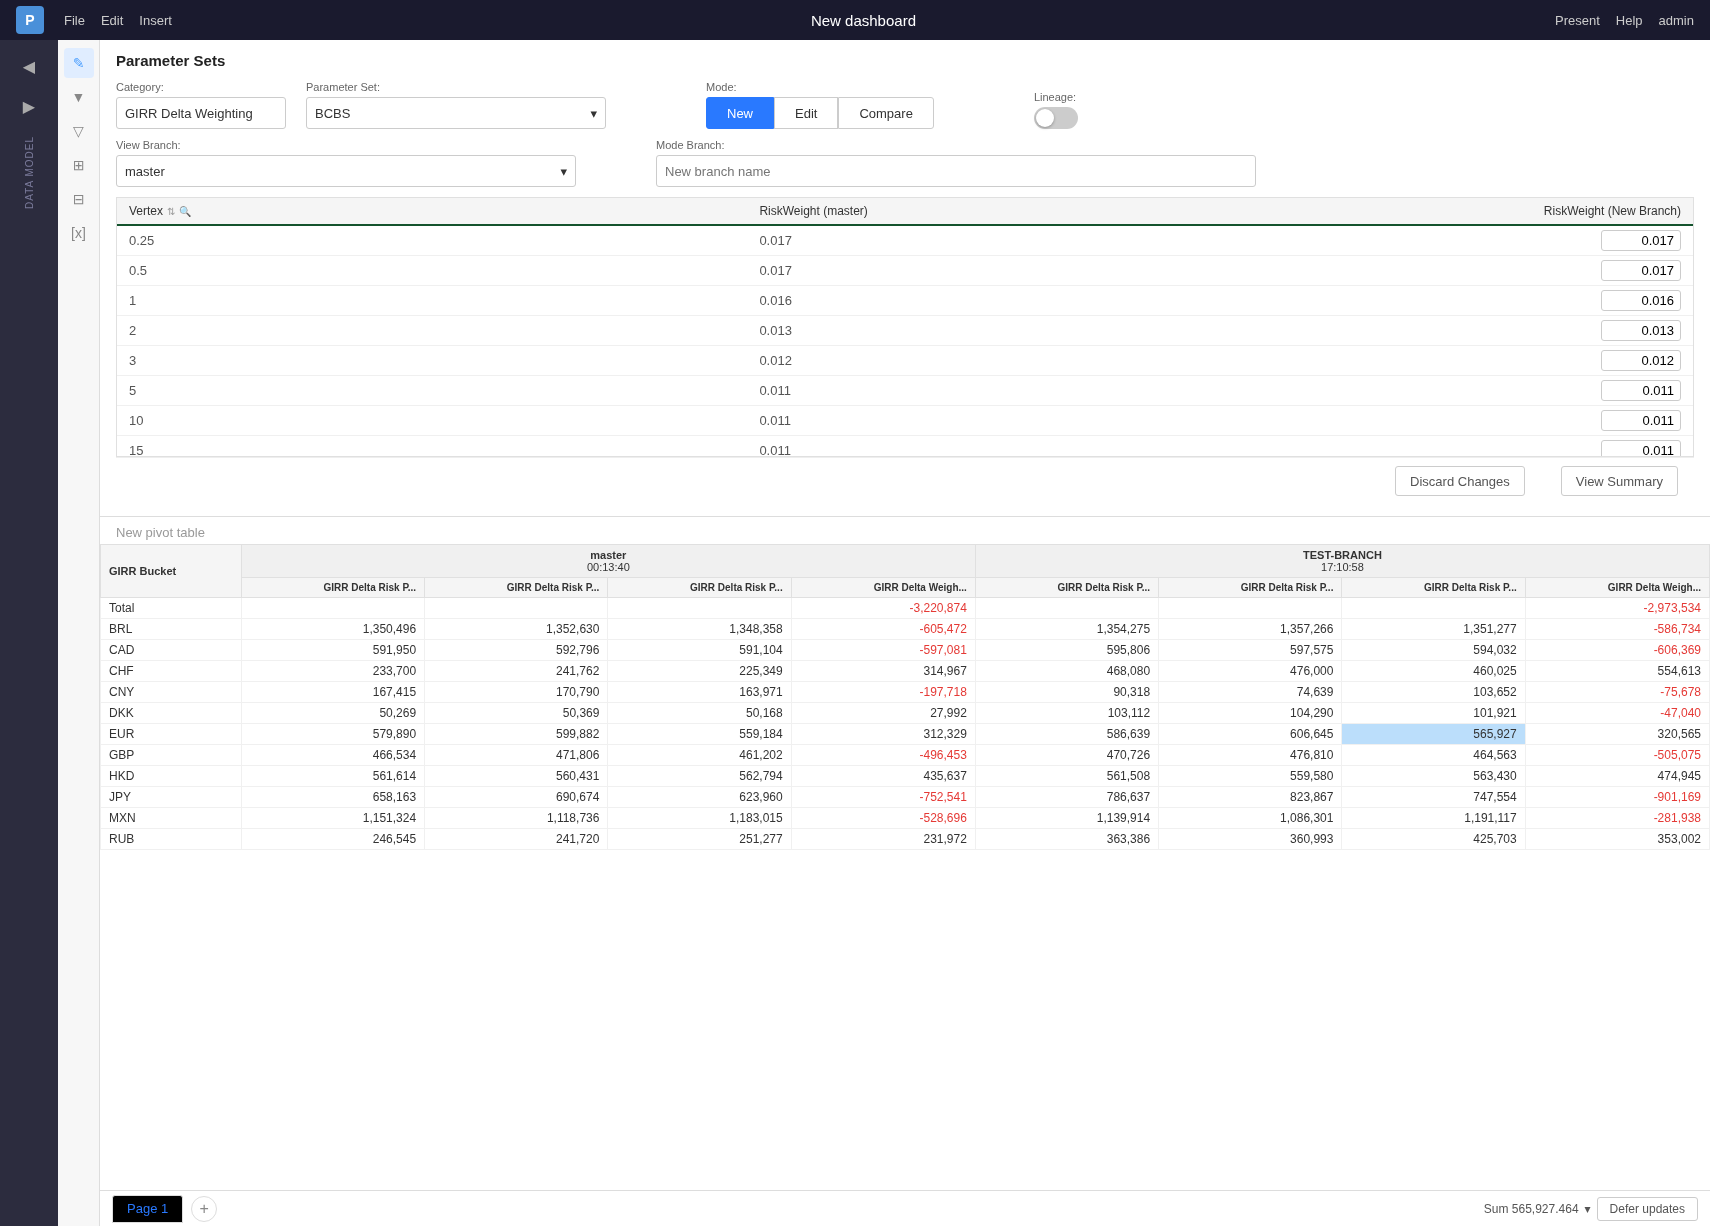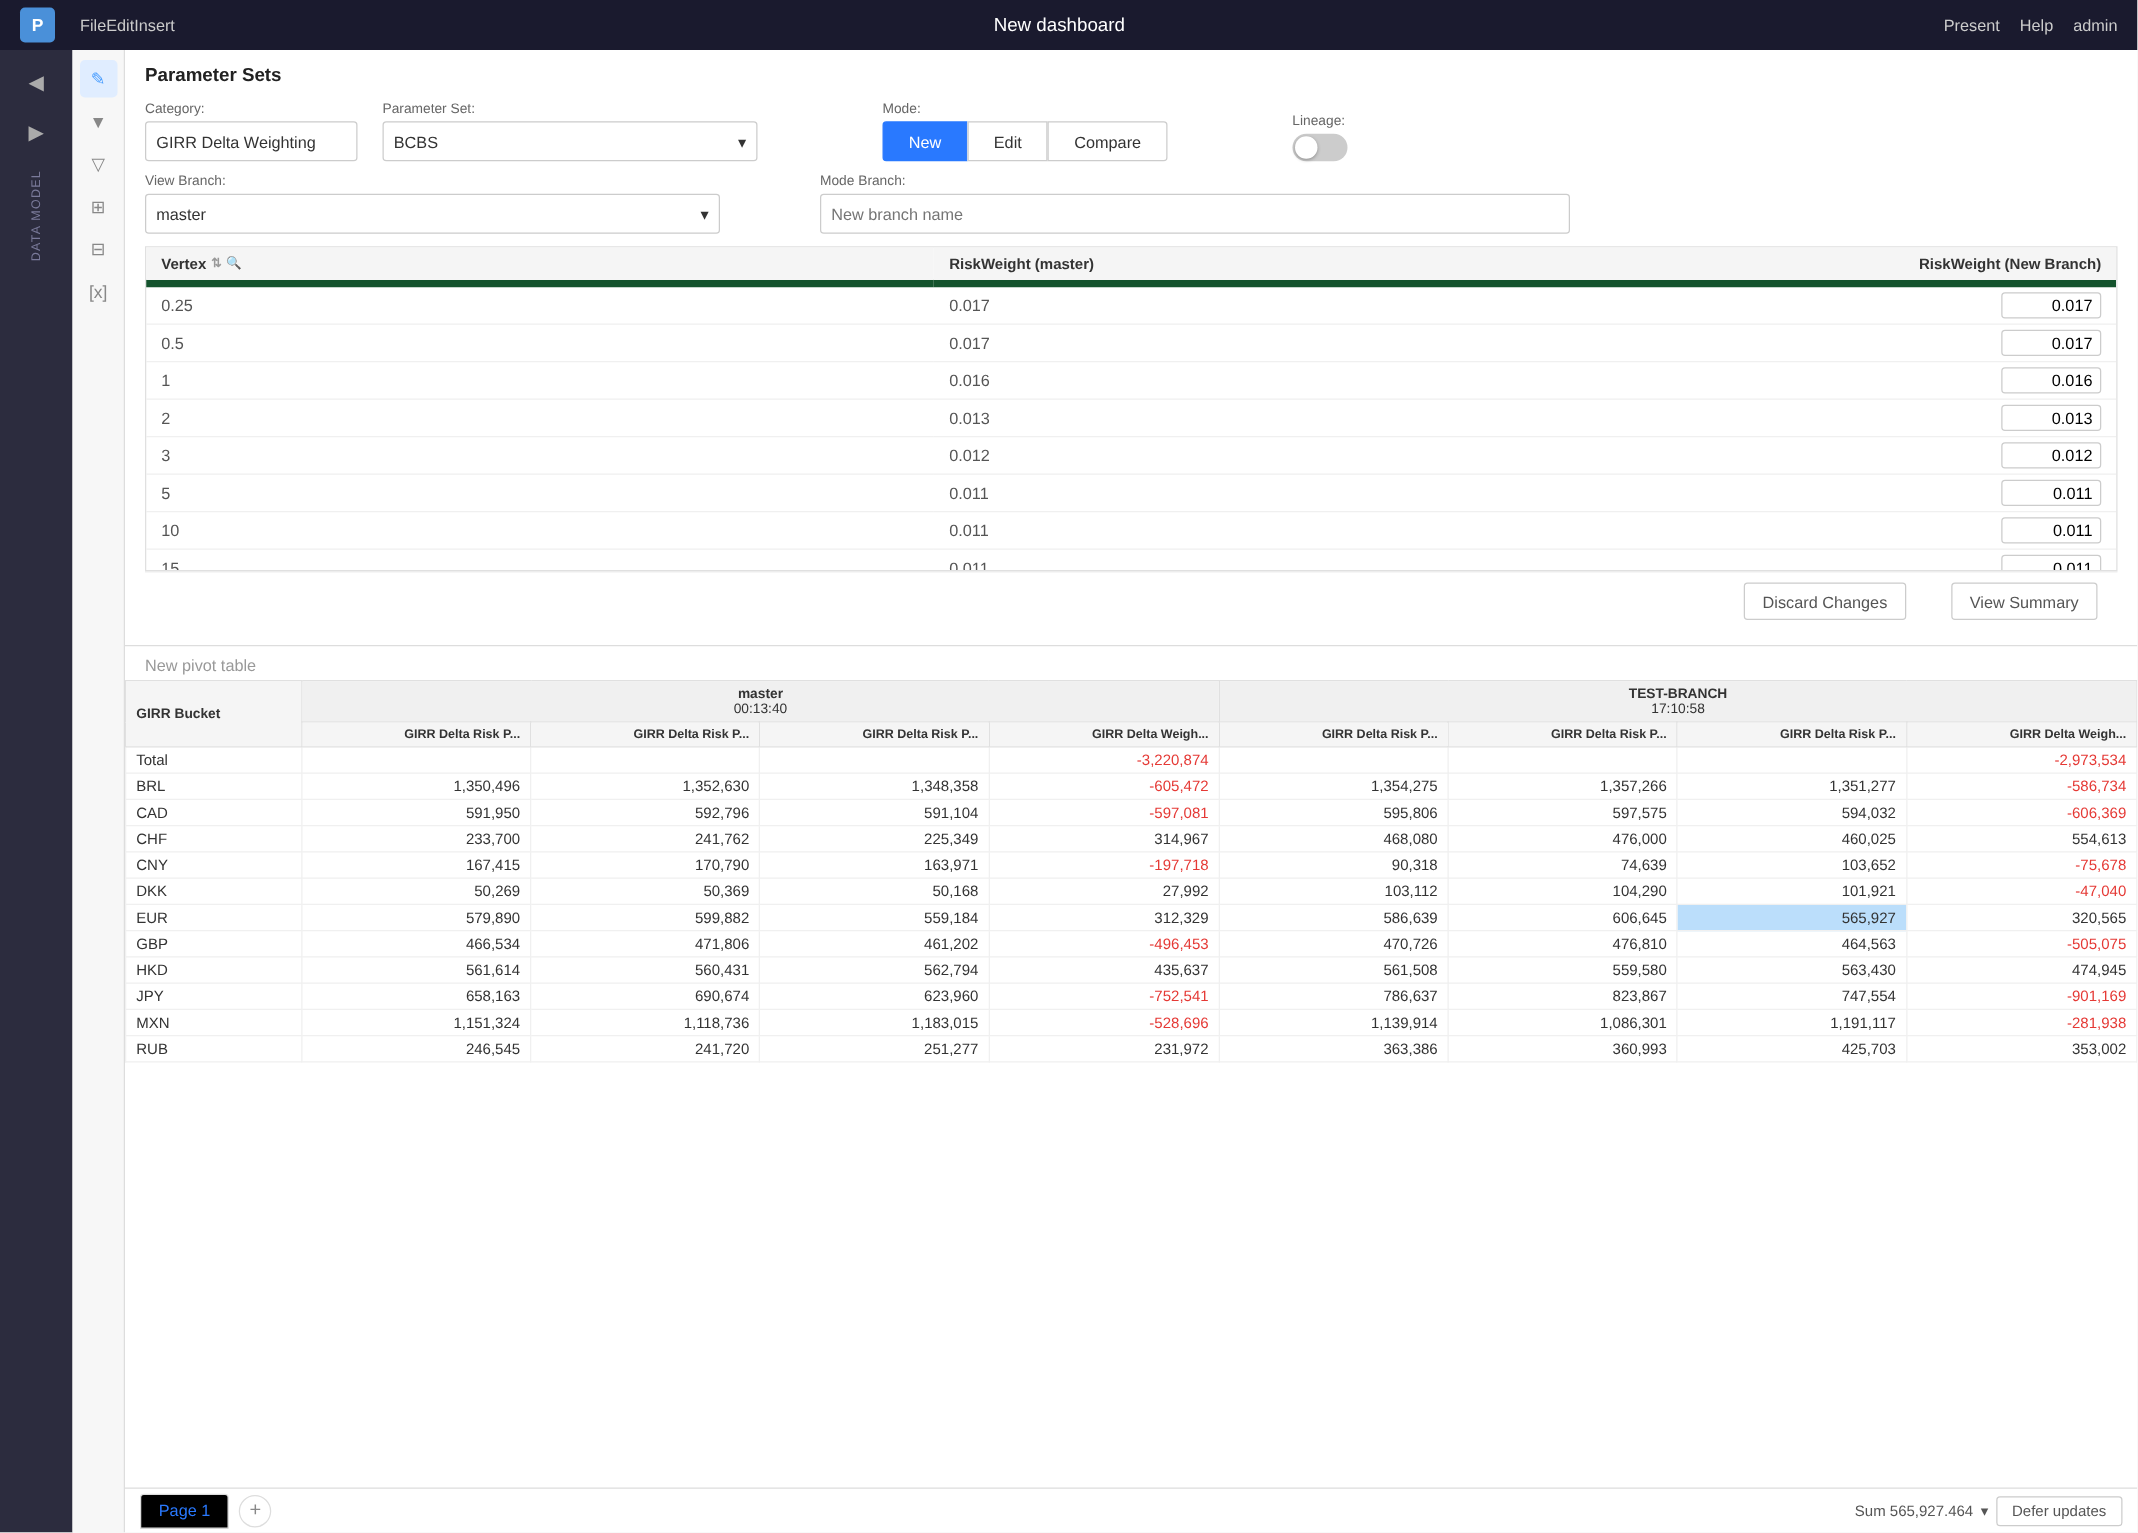--- a/index.html
+++ b/index.html
@@ -1,21 +1,21 @@
 <!DOCTYPE html>
 <html><head>
   <meta charset="utf-8">
   <style>
     * { box-sizing: border-box; margin: 0; padding: 0; }
     body { font-family: -apple-system, BlinkMacSystemFont, 'Segoe UI', Arial, sans-serif; font-size: 13px; background: #f0f0f0; color: #333; overflow: hidden; height: 1226px; width: 1710px; }
 
     
     .topbar { background: #1a1a2e; color: #fff; height: 40px; display: flex; align-items: center; padding: 0 16px; gap: 20px; }
     .topbar-logo { width: 28px; height: 28px; background: #4a90d9; border-radius: 4px; display: flex; align-items: center; justify-content: center; font-size: 14px; font-weight: bold; color: #fff; }
-    .topbar-menu { display: flex; font-size: 13px; }
+    .topbar-menu { display: flex; gap: 16px; font-size: 13px; }
     .topbar-menu span { cursor: pointer; color: #ccc; }
     .topbar-title { flex: 1; text-align: center; font-size: 15px; font-weight: 500; }
     .topbar-right { display: flex; align-items: center; gap: 16px; font-size: 13px; color: #ccc; }
     .topbar-right span { cursor: pointer; }
 
     
     .main-layout { display: flex; height: calc(1226px - 40px); }
     .sidebar-left { width: 58px; background: #2c2c3e; display: flex; flex-direction: column; align-items: center; padding-top: 8px; gap: 4px; }
     .sidebar-icon { width: 36px; height: 36px; display: flex; align-items: center; justify-content: center; border-radius: 4px; cursor: pointer; color: #aaa; font-size: 16px; }
     .sidebar-text { writing-mode: vertical-lr; transform: rotate(180deg); font-size: 10px; color: #7a7a9a; letter-spacing: 1px; text-transform: uppercase; margin-top: 8px; }
@@ -43,21 +43,21 @@
     .mode-btn.active { background: #2979ff; color: #fff; border-color: #2979ff; }
     .toggle-switch { width: 44px; height: 22px; background: #ccc; border-radius: 11px; position: relative; cursor: pointer; }
     .toggle-switch .knob { width: 18px; height: 18px; background: #fff; border-radius: 50%; position: absolute; top: 2px; left: 2px; transition: left 0.2s; box-shadow: 0 1px 3px rgba(0,0,0,0.3); }
     .view-branch-field { flex: 1; min-width: 200px; max-width: 500px; }
     .view-branch-input { height: 32px; border: 1px solid #ccc; border-radius: 3px; padding: 0 8px; font-size: 13px; background: #fff; color: #333; width: 100%; display: flex; align-items: center; justify-content: space-between; cursor: pointer; }
     .mode-branch-input { height: 32px; border: 1px solid #ccc; border-radius: 3px; padding: 0 8px; font-size: 13px; background: #fff; color: #999; width: 100%; }
 
     
     .param-table-wrapper { overflow-y: auto; max-height: 260px; border: 1px solid #e0e0e0; margin-top: 8px; position: relative; }
     .param-table { width: 100%; border-collapse: collapse; }
-    .param-table th { background: #f5f5f5; font-size: 12px; font-weight: 700; padding: 6px 12px; border-bottom: 6px solid #14532d; text-align: left; position: sticky; top: 0; z-index: 1; }
+    .param-table th { background: #f5f5f5; font-size: 12px; font-weight: 400; padding: 6px 12px; border-bottom: 2px solid #14532d; text-align: left; position: sticky; top: 0; z-index: 1; }
     .param-table th.right { text-align: right; }
     .param-table td { padding: 4px 12px; border-bottom: 1px solid #f0f0f0; font-size: 13px; color: #555; }
     .param-table td.right { text-align: right; }
     .param-table td input { width: 80px; border: 1px solid #ccc; border-radius: 3px; padding: 2px 6px; font-size: 13px; text-align: right; }
     .th-icons { display: flex; align-items: center; gap: 4px; }
     .sort-icon { font-size: 10px; color: #999; }
 
     .action-btns { display: flex; justify-content: flex-end; gap: 8px; padding: 8px 16px; border-top: 1px solid #eee; }
     .action-btn { height: 30px; padding: 0 14px; border: 1px solid #ccc; border-radius: 3px; background: #fff; font-size: 13px; cursor: pointer; color: #555; margin-left: 28px; }
 

